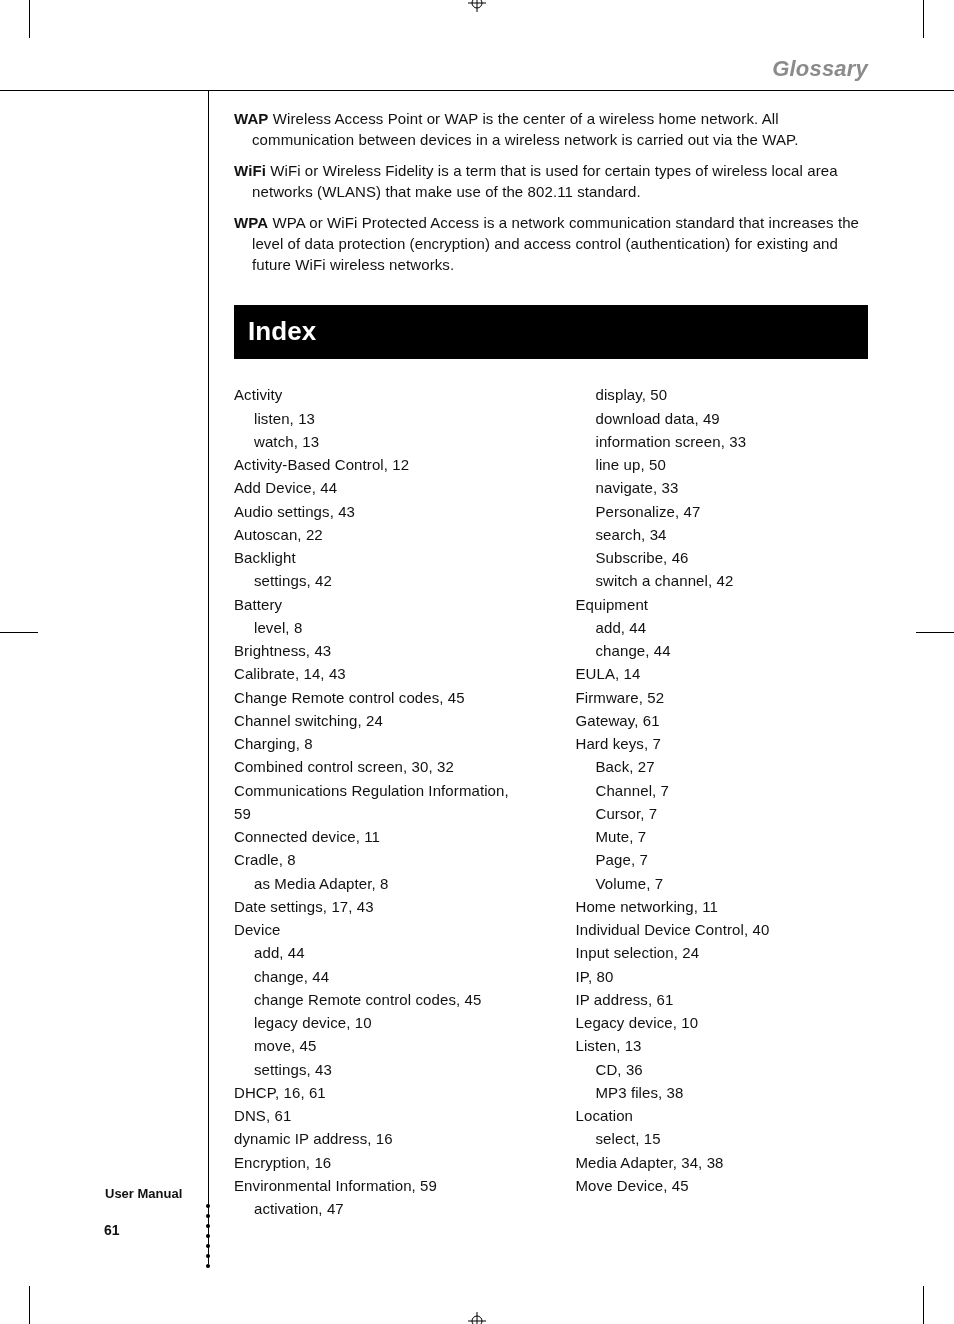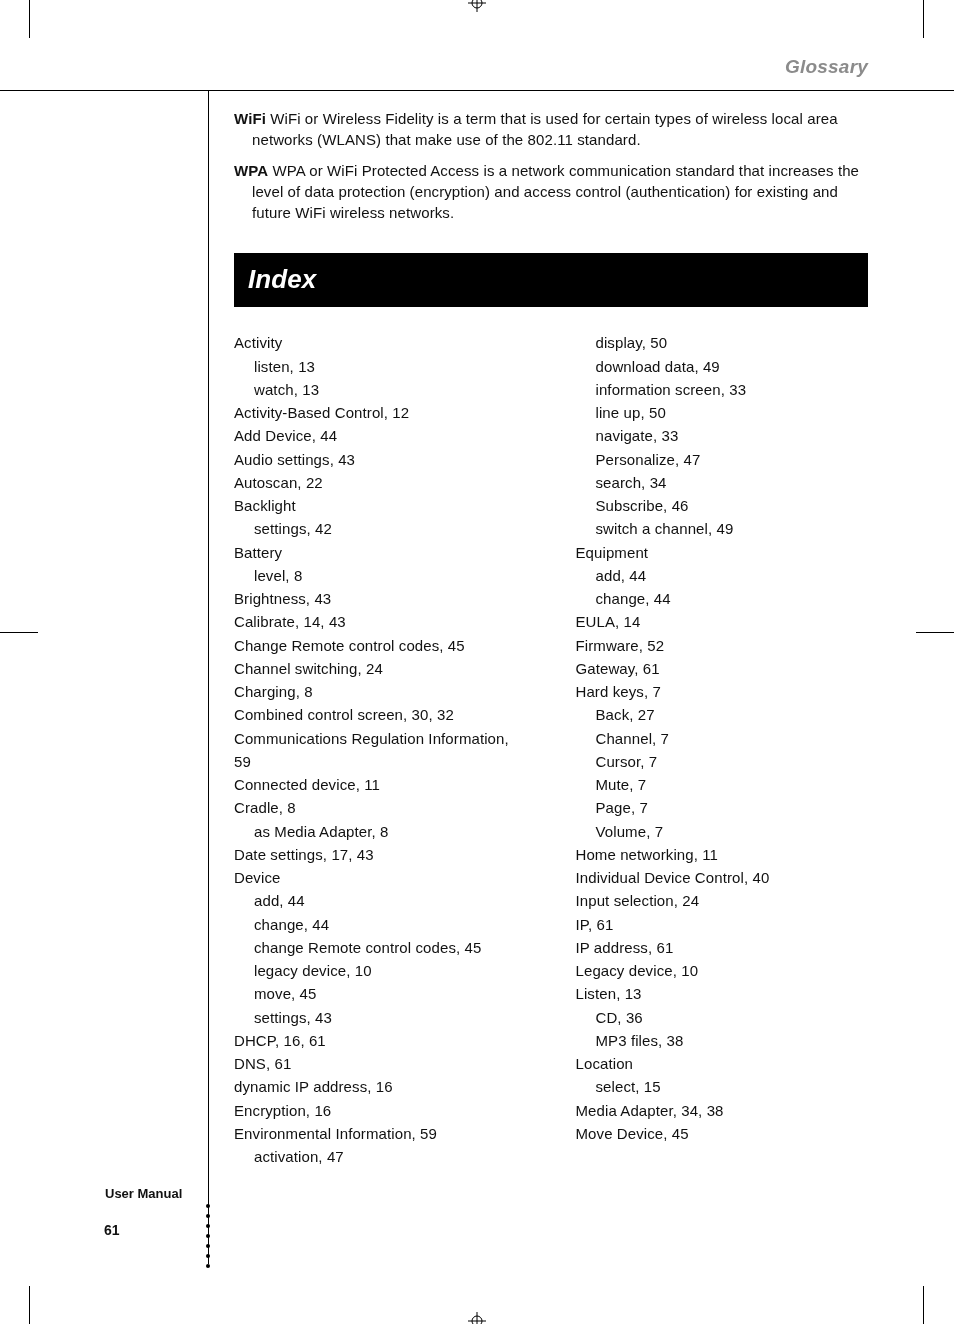--- a/index.html
+++ b/index.html
@@ -16,21 +16,21 @@
 
   .reg-top, .reg-bottom {
     position: absolute; width: 18px; height: 18px; left: 50%; transform: translateX(-50%);
   }
   .reg-top { top: -6px; }
   .reg-bottom { bottom: -6px; }
   .reg-top svg, .reg-bottom svg { display: block; }
 
   .header {
     position: absolute; top: 56px; right: 86px; font-style: italic; font-weight: 700;
-    color: #8b8b8b; font-size: 19px; letter-spacing: 0.2px;
+    color: #8b8b8b; font-size: 22px; letter-spacing: 0.2px;
   }
   .rule {
     position: absolute; top: 90px; left: 0; right: 0; height: 1px; background: #000;
   }
 
   .content {
     position: absolute; top: 108px; left: 234px; right: 86px;
     font-size: 15px; line-height: 1.4; letter-spacing: 0.1px;
   }
 
@@ -42,21 +42,21 @@
   }
   .dots span { width: 4px; height: 4px; background: #000; border-radius: 50%; display: block; }
 
   .glossary-entry { margin-bottom: 10px; }
   .glossary-entry .term { font-weight: 700; }
   .glossary-entry .body { display: inline; }
   .glossary-wrap { padding-left: 18px; text-indent: -18px; }
 
   .index-bar {
     margin-top: 30px; background: #000; color: #fff; font-weight: 700;
-    font-size: 26px; padding: 8px 14px 10px 14px; font-style: italic;
+    font-size: 26px; padding: 8px 14px 10px 14px; 
   }
 
   .index-cols {
     margin-top: 24px; display: flex; gap: 49px; font-size: 15px; line-height: 1.55;
   }
   .index-col { flex: 1; }
   .index-col .h { display: block; }
   .index-col .sub { display: block; padding-left: 20px; }
 
   .footer-label {
@@ -101,20 +101,26 @@
       <span></span>
       <span></span>
       <span></span>
       <span></span>
       <span></span>
       <span></span>
   </div>
 
   <div class="content">
 
+    <div class="glossary-entry">
+      <div class="glossary-wrap">
+        <span class="term">WAP</span>
+        <span class="body">Wireless Access Point or WAP is the center of a wireless home network. All communication between devices in a wireless network is carried out via the WAP.</span>
+      </div>
+    </div>
     <div class="glossary-entry">
       <div class="glossary-wrap">
         <span class="term">WiFi</span>
         <span class="body">WiFi or Wireless Fidelity is a term that is used for certain types of wireless local area networks (WLANS) that make use of the 802.11 standard.</span>
       </div>
     </div>
     <div class="glossary-entry">
       <div class="glossary-wrap">
         <span class="term">WPA</span>
         <span class="body">WPA or WiFi Protected Access is a network communication standard that increases the level of data protection (encryption) and access control (authentication) for existing and future WiFi wireless networks.</span>
@@ -163,38 +169,38 @@
         </div>
       <div class="index-col" id="col-right">
           <span class="sub">display, 50</span>
           <span class="sub">download data, 49</span>
           <span class="sub">information screen, 33</span>
           <span class="sub">line up, 50</span>
           <span class="sub">navigate, 33</span>
           <span class="sub">Personalize, 47</span>
           <span class="sub">search, 34</span>
           <span class="sub">Subscribe, 46</span>
-          <span class="sub">switch a channel, 49</span>
+          <span class="sub">switch a channel, 42</span>
           <span class="h">Equipment</span>
           <span class="sub">add, 44</span>
           <span class="sub">change, 44</span>
           <span class="h">EULA, 14</span>
           <span class="h">Firmware, 52</span>
           <span class="h">Gateway, 61</span>
           <span class="h">Hard keys, 7</span>
           <span class="sub">Back, 27</span>
           <span class="sub">Channel, 7</span>
           <span class="sub">Cursor, 7</span>
           <span class="sub">Mute, 7</span>
           <span class="sub">Page, 7</span>
           <span class="sub">Volume, 7</span>
           <span class="h">Home networking, 11</span>
           <span class="h">Individual Device Control, 40</span>
           <span class="h">Input selection, 24</span>
-          <span class="h">IP, 61</span>
+          <span class="h">IP, 80</span>
           <span class="h">IP address, 61</span>
           <span class="h">Legacy device, 10</span>
           <span class="h">Listen, 13</span>
           <span class="sub">CD, 36</span>
           <span class="sub">MP3 files, 38</span>
           <span class="h">Location</span>
           <span class="sub">select, 15</span>
           <span class="h">Media Adapter, 34, 38</span>
           <span class="h">Move Device, 45</span>
         </div>

